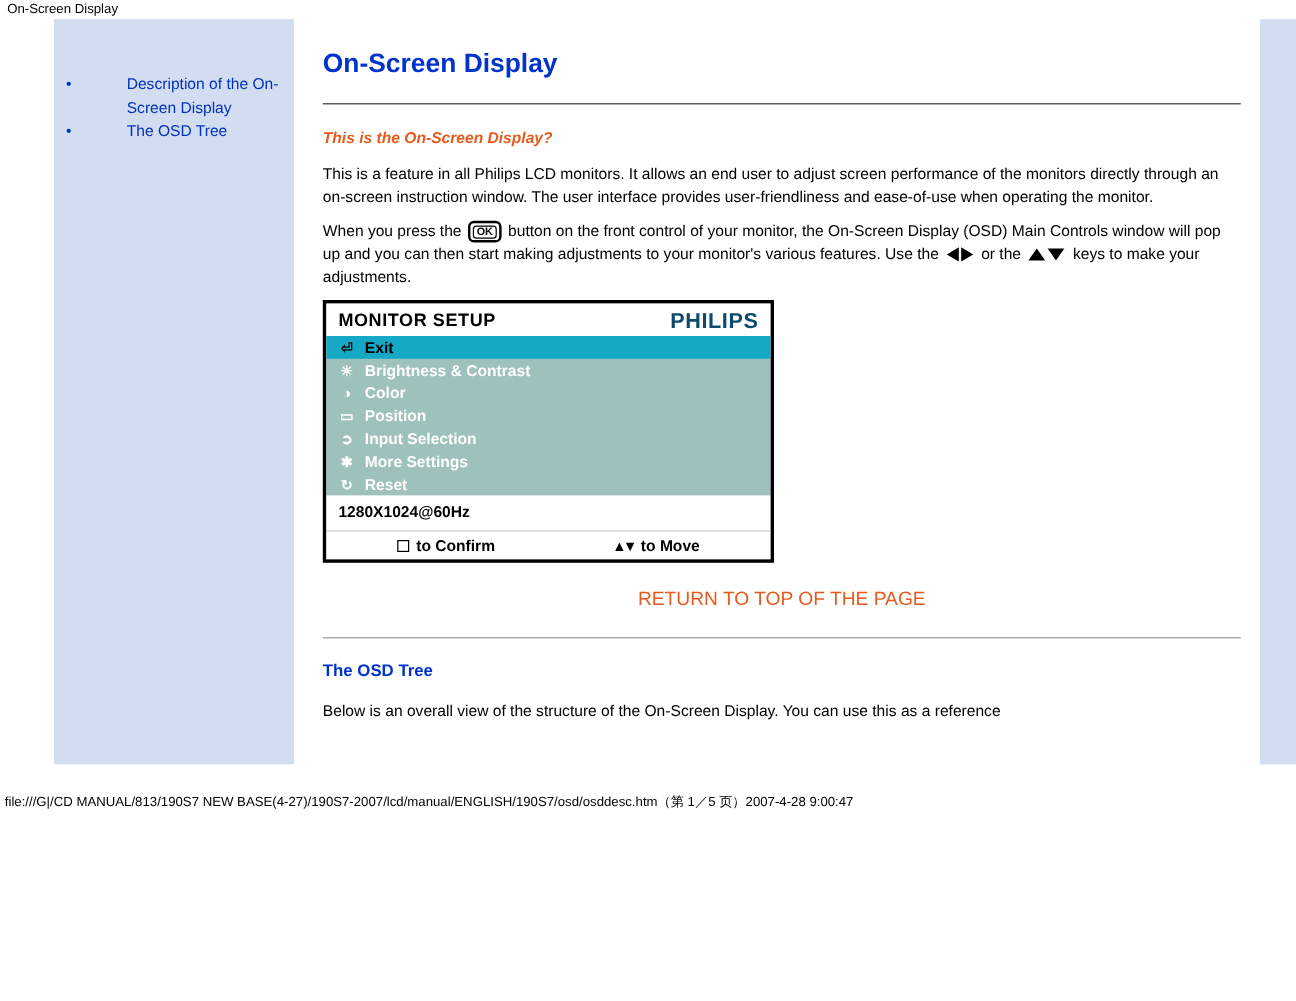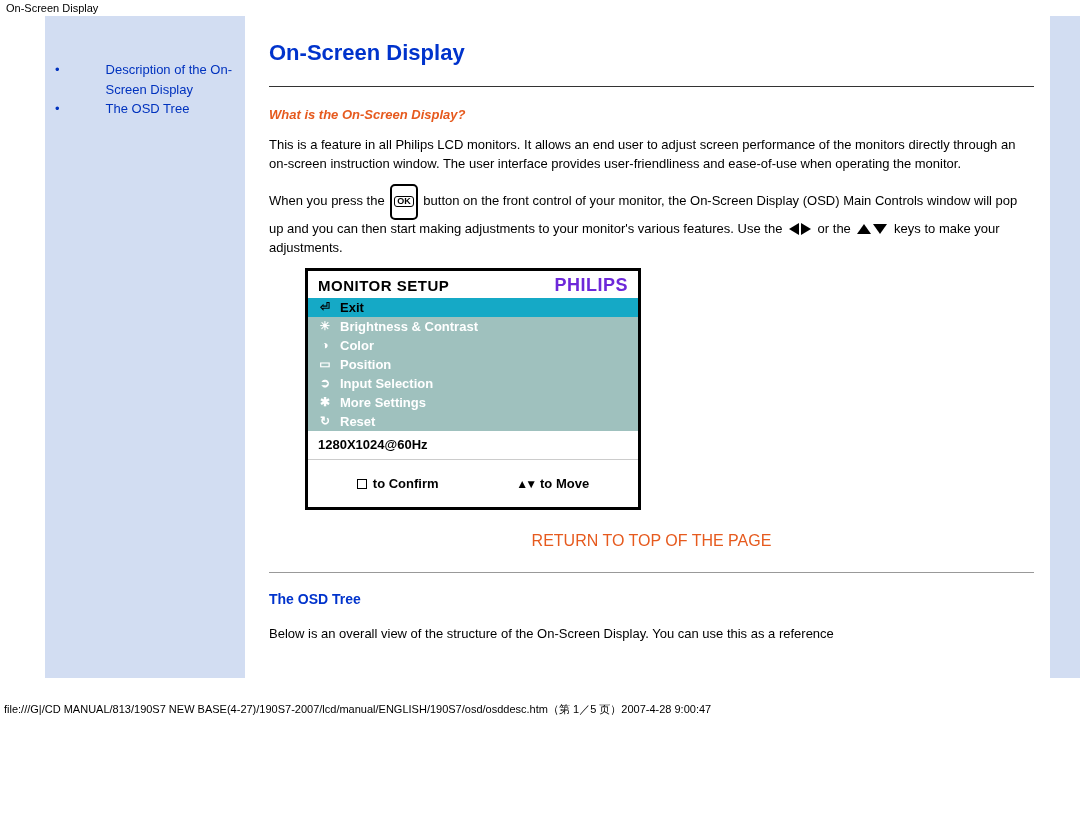--- a/index.html
+++ b/index.html
@@ -24,56 +24,55 @@
   hr.sep-thin { border: none; border-top: 1px solid #999; margin: 18px 0; }
   .sec-head { color: #0033cc; font-size: 14px; font-weight: bold; margin: 18px 0 18px; }
   .sub-head-red { color: #e65a1e; font-style: italic; font-weight: bold; font-size: 13px; margin: 18px 0 14px; }
   .bodytext { color: #000; font-size: 13px; line-height: 1.45; margin: 10px 0; }
   .right-rail { width: 30px; background: #d2ddf2; margin-left: 4px; }
 
   .inline-icon { display: inline-block; vertical-align: middle; margin: 0 2px; }
   .ok-btn {
     display: inline-flex; align-items: center; justify-content: center;
     border: 2px solid #000; border-radius: 5px; padding: 0 2px;
-    font-weight: bold; font-size: 13px; font-family: Arial; height: 36px;
+    font-weight: bold; font-size: 13px; font-family: Arial; height: 18px;
   }
   .ok-btn .inner { border: 1.5px solid #000; border-radius: 3px; padding: 0 2px; font-size: 9px; line-height: 1; }
   .tri-left, .tri-right, .tri-up, .tri-down {
     width: 0; height: 0; display: inline-block; vertical-align: middle; margin: 0 1px;
   }
   .tri-left  { border-top: 6px solid transparent; border-bottom: 6px solid transparent; border-right: 10px solid #000; }
   .tri-right { border-top: 6px solid transparent; border-bottom: 6px solid transparent; border-left: 10px solid #000; }
   .tri-up    { border-left: 7px solid transparent; border-right: 7px solid transparent; border-bottom: 10px solid #000; }
   .tri-down  { border-left: 7px solid transparent; border-right: 7px solid transparent; border-top: 10px solid #000; }
 
   .osd-shot {
-    width: 336px; border: 3px solid #000; margin-top: 10px;
+    width: 376px; border: 3px solid #000; margin-top: 10px;
     font-family: Arial, sans-serif;
-    margin-left: 36px;
   }
   .osd-header {
     display: flex; align-items: center; justify-content: space-between;
     background: #fff; padding: 4px 10px 2px;
   }
   .osd-header .ms { font-weight: bold; letter-spacing: 0.5px; font-size: 15px; }
-  .osd-header .brand { color: #6d28d9; font-weight: 900; font-size: 18px; letter-spacing: 0.5px; }
+  .osd-header .brand { color: #0c4a6e; font-weight: 900; font-size: 18px; letter-spacing: 0.5px; }
   .osd-body { background: #9fc1be; }
   .osd-row {
     display: flex; align-items: center; gap: 8px;
     padding: 2px 10px; color: #fff; font-weight: bold; font-size: 13px;
   }
   .osd-row.active { background: #15a9c6; color: #000; }
   .osd-row .ico { width: 14px; height: 14px; display: inline-flex; align-items: center; justify-content: center; font-size: 12px; }
   .osd-info {
     background: #fff; padding: 6px 10px;
     font-weight: bold; font-size: 13px; line-height: 1.3;
   }
   .osd-footer {
     background: #fff; display: flex; justify-content: space-around; align-items: center;
-    padding: 16px 10px; border-top: 1px solid #ccc; font-weight: bold; font-size: 13px;
+    padding: 4px 10px; border-top: 1px solid #ccc; font-weight: bold; font-size: 13px;
   }
   .osd-footer .hint { display: flex; align-items: center; gap: 6px; }
   .osd-footer .glyph-sq { width: 10px; height: 10px; border: 1.5px solid #000; display: inline-block; }
   .osd-footer .glyph-ud { font-size: 12px; letter-spacing: -3px; }
 
   .return-link { color: #e65a1e; font-size: 16px; text-align: center; margin: 22px 0; display: block; cursor: pointer; }
 
   .footer-path {
     font-size: 11px; color: #000; padding: 4px 4px 6px; margin-top: 20px;
   }
@@ -93,21 +92,21 @@
       <span class="bullet">•</span>
       <span class="link-text">The OSD Tree</span>
     </div>
   </div>
 
   <div class="main">
     <div class="page-title">On-Screen Display</div>
     <hr class="sep">
 
 
-    <div class="sub-head-red">What is the On-Screen Display?</div>
+    <div class="sub-head-red">This is the On-Screen Display?</div>
 
     <p class="bodytext">This is a feature in all Philips LCD monitors. It allows an end user to adjust screen performance of the monitors directly through an on-screen instruction window. The user interface provides user-friendliness and ease-of-use when operating the monitor.</p>
 
 
     <p class="bodytext">
       <span>When you press the </span>
       <span class="inline-icon ok-btn">
           <span class="inner">OK</span>
         </span>
       <span> button on the front control of your monitor, the On-Screen Display (OSD) Main Controls window will pop up and you can then start making adjustments to your monitor's various features. Use the </span>

